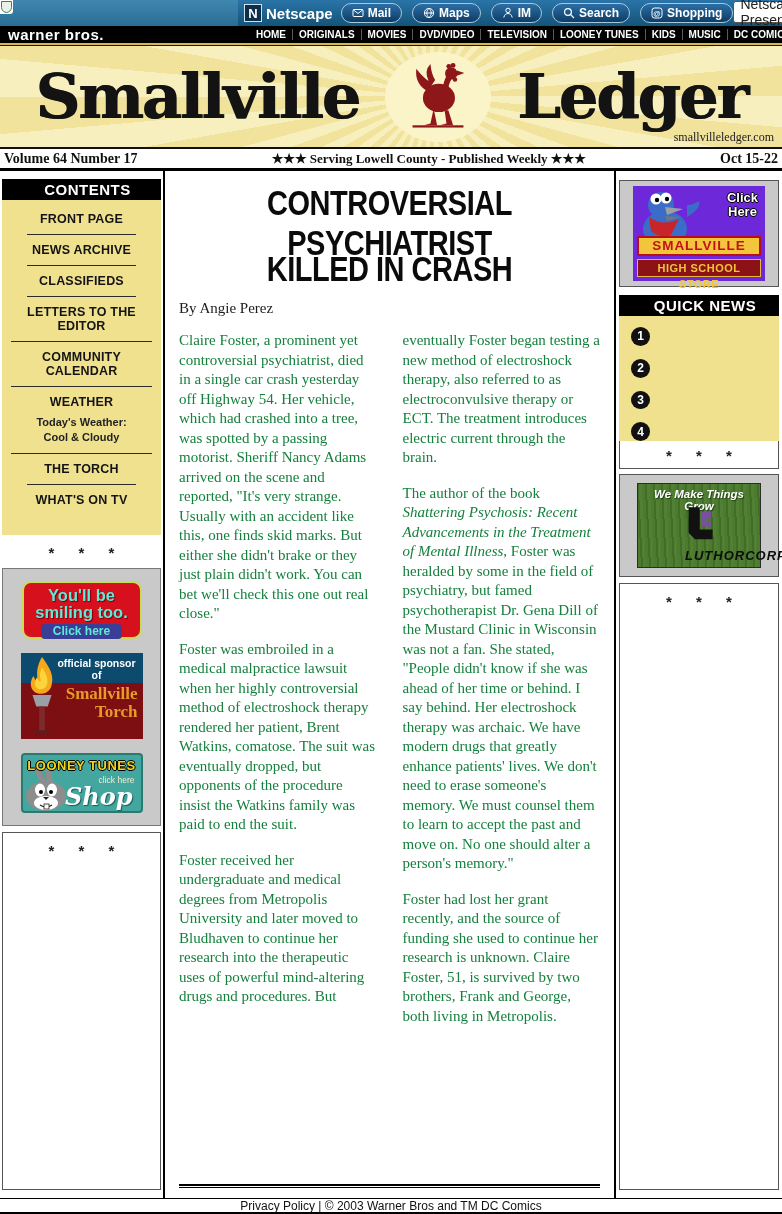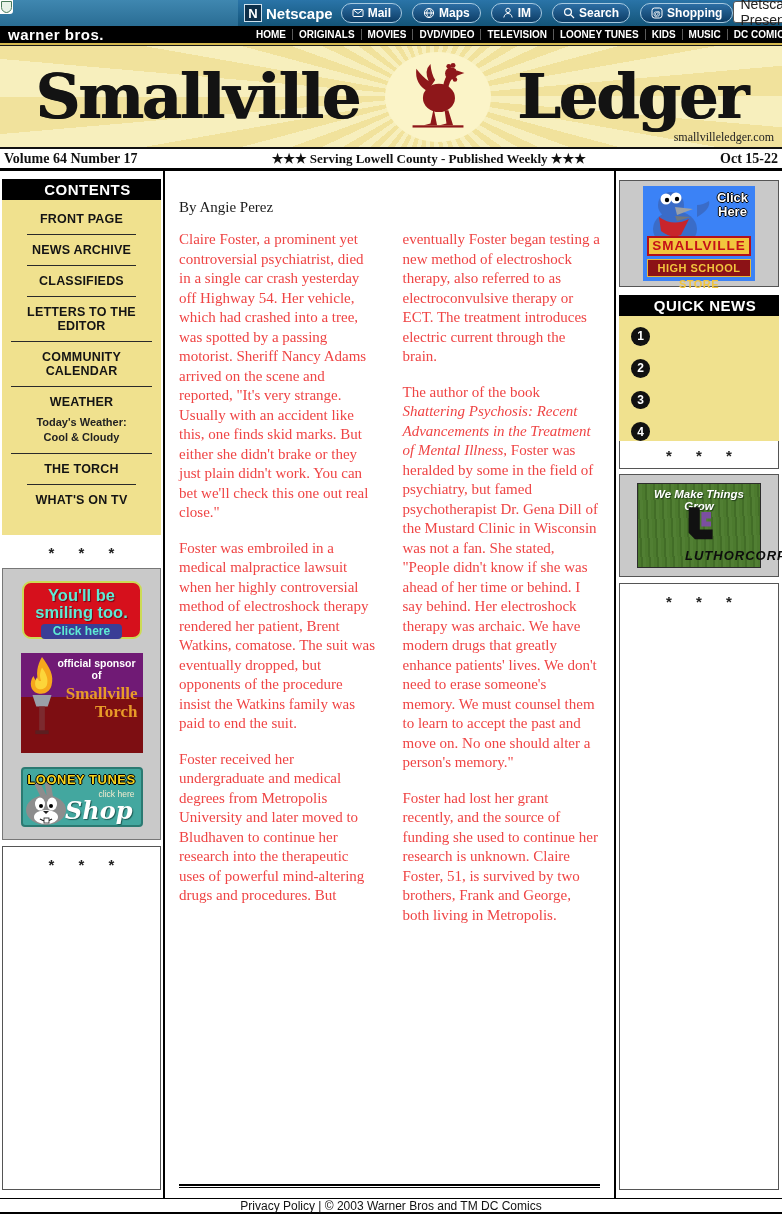--- a/index.html
+++ b/index.html
@@ -51,45 +51,45 @@
   .c-rule { height:1px; background:#2a2a2a; margin:8px auto; width:72%; }
   .c-rule.wide { width:94%; }
   .c-note { font-weight:bold; font-size:11px; color:#222; margin-top:6px; line-height:1.35; }
   .stars-row { text-align:center; font-weight:bold; font-size:15px; color:#222; letter-spacing:10px; padding:9px 0 7px; text-indent:10px; }
   .ads-box { background:#c9c9c9; border:1px solid #777; display:flex; flex-direction:column; align-items:center; gap:14px; padding:12px 0; }
   .tall-white { border:1px solid #555; flex:1; margin-top:6px; background:#fff; }
 
   .ad-smile { width:120px; height:58px; background:#d6101c; border:2px solid #ccdb55; border-radius:9px; text-align:center; color:#5eead4; font-weight:bold; font-size:16.5px; line-height:1.05; padding-top:4px; cursor:pointer; text-shadow:1px 1px 1px #701; }
   .ad-smile .pill { display:inline-block; background:#3a3e96; border-radius:4px; font-size:12px; padding:1px 12px; margin-top:2px; text-shadow:none; }
 
-  .ad-torch { width:122px; height:100px; background:#701a75; position:relative; cursor:pointer; }
+  .ad-torch { width:122px; height:86px; background:#0c4a6e; position:relative; cursor:pointer; }
   .ad-torch .red-zone { position:absolute; left:0; right:0; bottom:0; height:56px; background:#7d0e12; }
   .ad-torch .sponsor { position:absolute; top:4px; left:34px; right:4px; color:#fff; font-weight:bold; font-size:10.5px; text-align:center; }
   .ad-torch .t-name { position:absolute; right:5px; top:32px; text-align:right; color:#e89b28; font-weight:bold; font-size:17px; line-height:1.05; font-family:"Liberation Serif", serif; }
   .ad-torch svg { position:absolute; left:3px; top:3px; }
 
   .ad-looney { width:122px; height:60px; background:#43a79f; border:2px solid #2b7a72; border-radius:4px; position:relative; cursor:pointer; overflow:hidden; }
   .ad-looney .lt-title { position:absolute; top:3px; left:4px; right:4px; text-align:center; color:#f5d41e; font-weight:bold; font-size:13px; letter-spacing:.5px; text-shadow:-1px 0 #000,1px 0 #000,0 -1px #000,0 1px #000; }
   .ad-looney .lt-click { position:absolute; top:20px; right:6px; color:#f4eccf; font-size:8.5px; }
   .ad-looney .lt-shop { position:absolute; bottom:2px; right:8px; color:#fff; font-family:"DejaVu Serif", serif; font-style:italic; font-weight:bold; font-size:24px; line-height:1; text-shadow:1px 1px 1px #1c5a54; }
   .ad-looney svg { position:absolute; left:1px; bottom:0; }
 
   
   .headline { text-align:center; font-weight:bold; color:#0b0b0b; margin-top:2px; }
   .headline span { display:block; font-size:29px; letter-spacing:-.5px; transform:scaleY(1.22); transform-origin:center top; line-height:33px; }
   .byline { font-family:"Liberation Serif", serif; font-size:15px; color:#1c1c1c; margin:18px 0 14px; }
-  .cols { display:flex; gap:26px; font-family:"Liberation Serif", serif; font-size:15px; line-height:1.3; color:#ef4444; }
+  .cols { display:flex; gap:26px; font-family:"Liberation Serif", serif; font-size:15px; line-height:1.3; color:#15803d; }
   .cols .col { flex:1; }
   .cols p { margin-bottom:16px; }
   .cols .it { font-style:italic; }
   .article-rule { margin-top:auto; margin-bottom:10px; height:4px; border-top:2px solid #000; border-bottom:1px solid #000; }
 
   
   .store-box { background:#c9c9c9; border:1px solid #555; height:107px; display:flex; align-items:center; justify-content:center; }
-  .ad-store { width:112px; height:95px; background:#3b82f6; position:relative; cursor:pointer; }
+  .ad-store { width:132px; height:95px; background:#6d28d9; position:relative; cursor:pointer; }
   .ad-store .click { position:absolute; top:5px; right:7px; color:#fff; font-weight:bold; font-size:13px; line-height:1.1; text-align:center; text-shadow:-1px 0 #000,1px 0 #000,0 -1px #000,0 1px #000; }
   .ad-store .b1 { position:absolute; left:4px; right:4px; bottom:25px; height:20px; background:#f2c53d; border:2px solid #b5101a; color:#c41018; font-weight:bold; font-size:13.5px; text-align:center; line-height:16px; letter-spacing:1px; }
   .ad-store .b2 { position:absolute; left:4px; right:4px; bottom:4px; height:18px; background:#8c1216; border:1px solid #e8b73c; color:#f2c53d; font-weight:bold; font-size:11px; text-align:center; line-height:16px; letter-spacing:.5px; }
   .ad-store svg { position:absolute; left:2px; top:3px; }
   .qn-yellow { background:#f0e18e; height:125px; padding:11px 0 0 12px; display:flex; flex-direction:column; gap:13px; }
   .qn-circle { width:19px; height:19px; border-radius:50%; background:#111; color:#fff; font-weight:bold; font-size:12px; display:flex; align-items:center; justify-content:center; cursor:pointer; }
   .qn-stars { background:#fff; border:1px solid #555; border-top:none; height:28px; }
   .qn-stars .stars-row { padding:6px 0; }
   .luthor-box { background:#c9c9c9; border:1px solid #555; height:103px; margin-top:5px; display:flex; align-items:center; justify-content:center;font-style:italic; }
   .ad-luthor { width:124px; height:85px; border:1px solid #2c2c2c; position:relative; cursor:pointer;
@@ -270,20 +270,24 @@
           <div class="lt-click">click here</div>
           <div class="lt-shop">Shop</div>
         </div>
       </div>
       <div class="tall-white">
         <div class="stars-row">* * *</div>
       </div>
     </div>
 
     <div class="center-col">
+      <h1 class="headline">
+        <span>CONTROVERSIAL PSYCHIATRIST</span>
+        <span>KILLED IN CRASH</span>
+      </h1>
       <div class="byline">By Angie Perez</div>
       <div class="cols">
         <div class="col">
           <p>Claire Foster, a prominent yet controversial psychiatrist, died in a single car crash yesterday off Highway 54. Her vehicle, which had crashed into a tree, was spotted by a passing motorist. Sheriff Nancy Adams arrived on the scene and reported, "It's very strange. Usually with an accident like this, one finds skid marks. But either she didn't brake or they just plain didn't work. You can bet we'll check this one out real close."</p>
           <p>Foster was embroiled in a medical malpractice lawsuit when her highly controversial method of electroshock therapy rendered her patient, Brent Watkins, comatose. The suit was eventually dropped, but opponents of the procedure insist the Watkins family was paid to end the suit.</p>
           <p>Foster received her undergraduate and medical degrees from Metropolis University and later moved to Bludhaven to continue her research into the therapeutic uses of powerful mind-altering drugs and procedures. But</p>
         </div>
         <div class="col">
           <p>eventually Foster began testing a new method of electroshock therapy, also referred to as electroconvulsive therapy or ECT. The treatment introduces electric current through the brain.</p>
           <p><span>The author of the book </span><span class="it">Shattering Psychosis: Recent Advancements in the Treatment of Mental Illness</span><span>, Foster was heralded by some in the field of psychiatry, but famed psychotherapist Dr. Gena Dill of the Mustard Clinic in Wisconsin was not a fan. She stated, "People didn't know if she was ahead of her time or behind. I say behind. Her electroshock therapy was archaic. We have modern drugs that greatly enhance patients' lives. We don't need to erase someone's memory. We must counsel them to learn to accept the past and move on. No one should alter a person's memory."</span></p>

